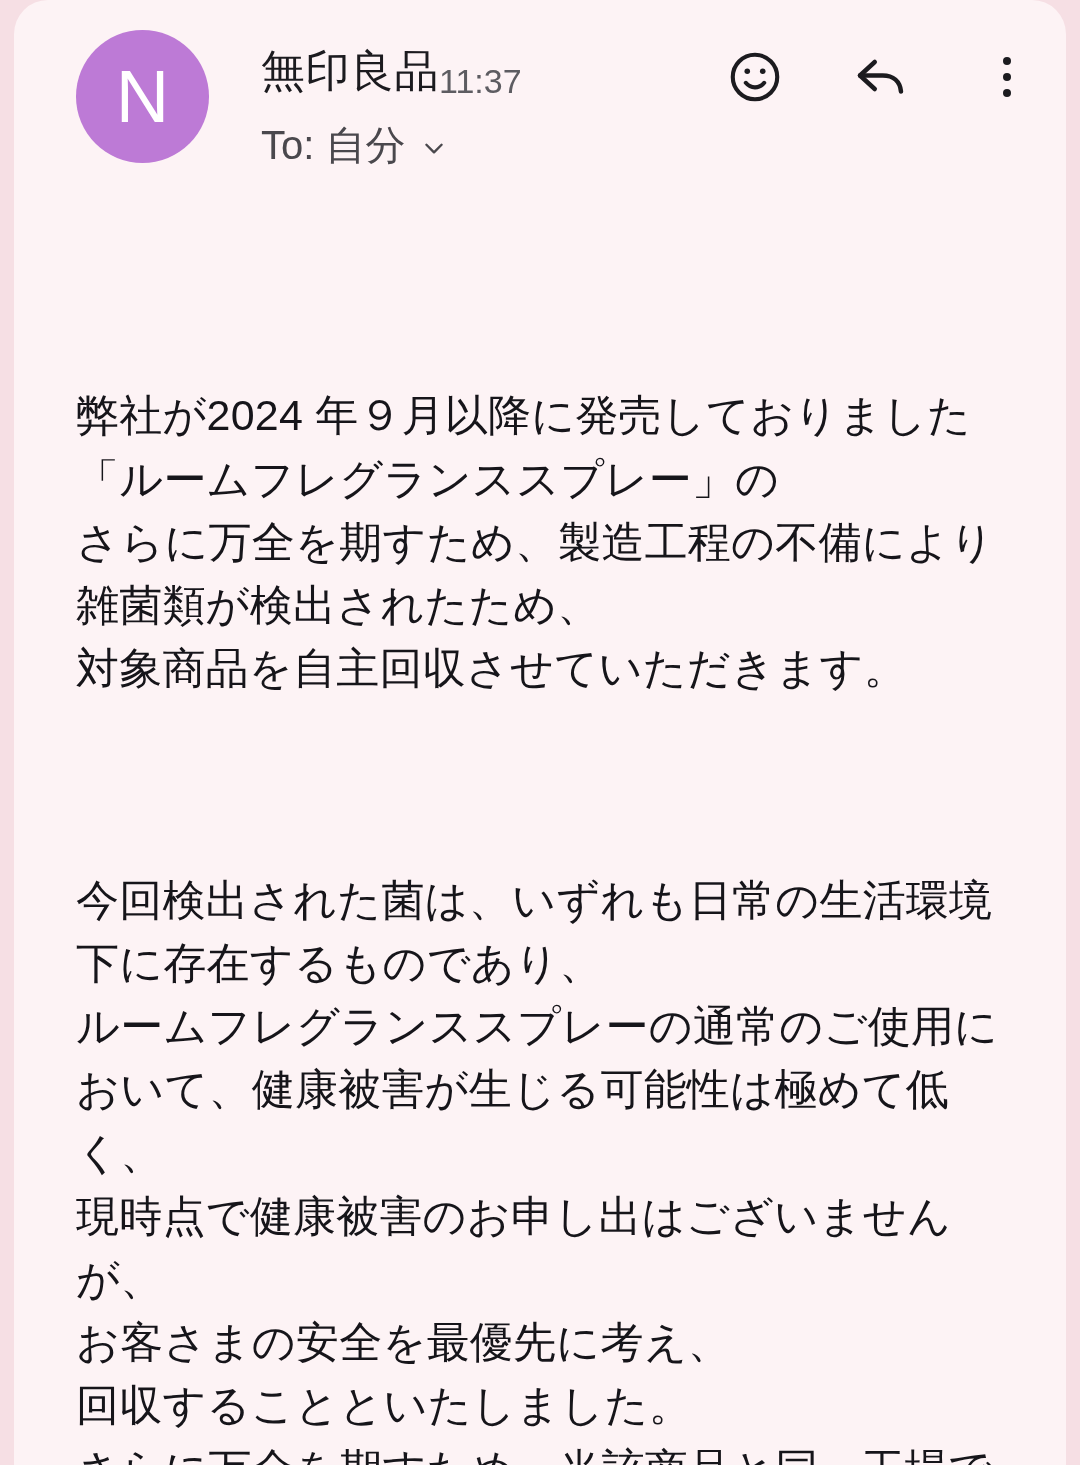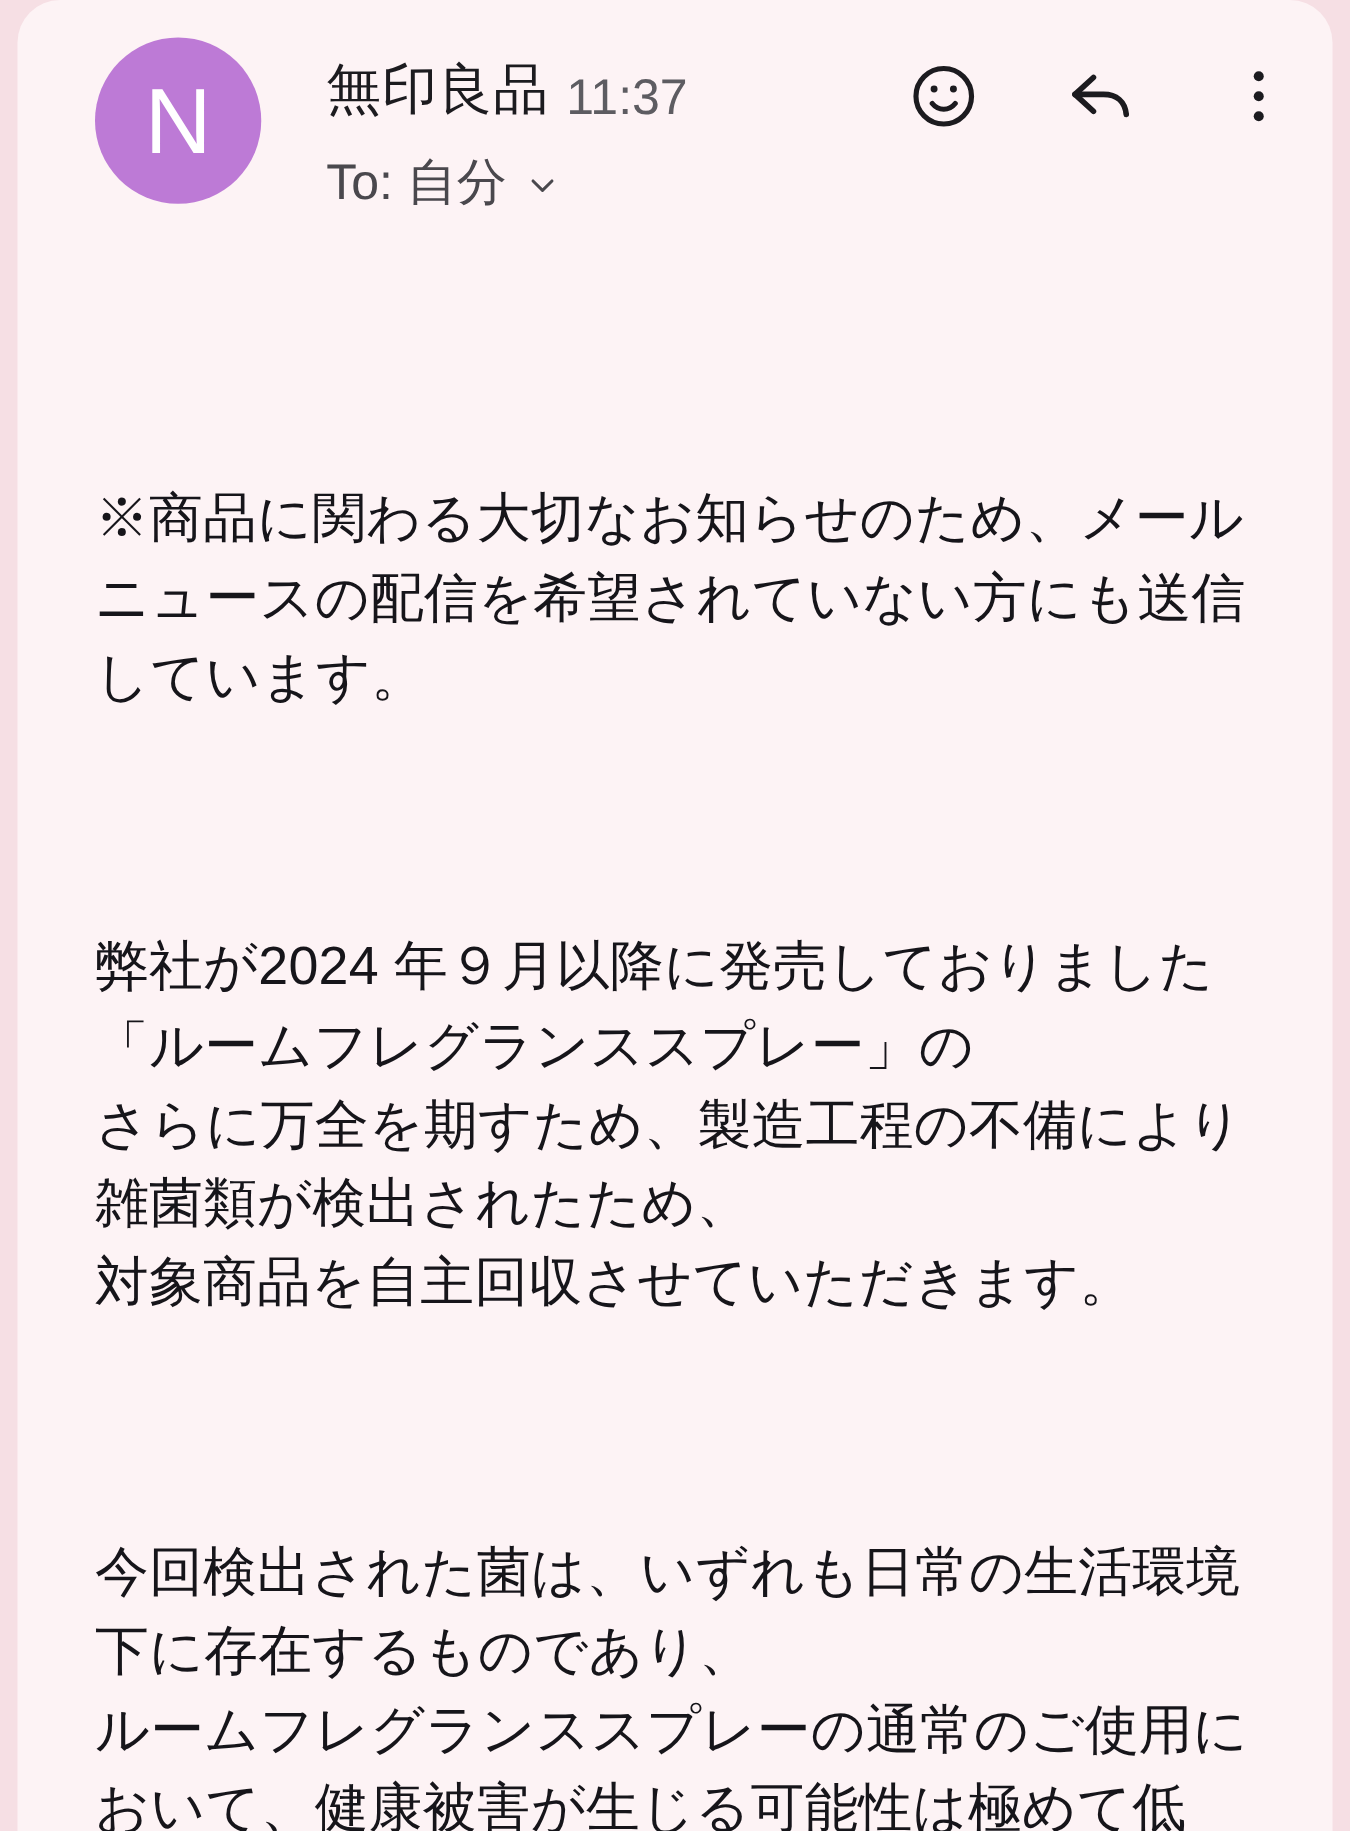--- a/index.html
+++ b/index.html
@@ -65,23 +65,22 @@
     display: flex;
     align-items: flex-end;
     white-space: nowrap;
   }
   .sender-name {
     font-size: 44px;
     color: #1c1b1f;
     letter-spacing: 0.5px;
   }
   .sender-time {
-    font-size: 40px;
+    font-size: 34px;
     color: #5d5c61;
-    margin-left: 14px;
   }
 
   .recipient-line {
     position: absolute;
     left: 247px;
     top: 118px;
     display: flex;
     align-items: center;
     white-space: nowrap;
   }
@@ -182,21 +181,20 @@
             <circle cx="12" cy="4.6" r="1.85"></circle>
             <circle cx="12" cy="12" r="1.85"></circle>
             <circle cx="12" cy="19.4" r="1.85"></circle>
           </svg>
         </button>
 
       </div>
     </div>
 
     <div class="body-text">
-      <p class="para">※商品に関わる大切なお知らせのため、メールニュースの配信を希望されていない方にも送信しています。</p>
       <p class="para">弊社が2024 年９月以降に発売しておりました「ルームフレグランススプレー」の
 さらに万全を期すため、製造工程の不備により雑菌類が検出されたため、
 対象商品を自主回収させていただきます。</p>
       <p class="para">今回検出された菌は、いずれも日常の生活環境下に存在するものであり、
 ルームフレグランススプレーの通常のご使用において、健康被害が生じる可能性は極めて低く、
 現時点で健康被害のお申し出はございませんが、
 お客さまの安全を最優先に考え、
 回収することといたしました。
 さらに万全を期すため、当該商品と同一工場で製造されたルームフレグランスス
 プレー全てを回収対象とさせていただきます。</p>

